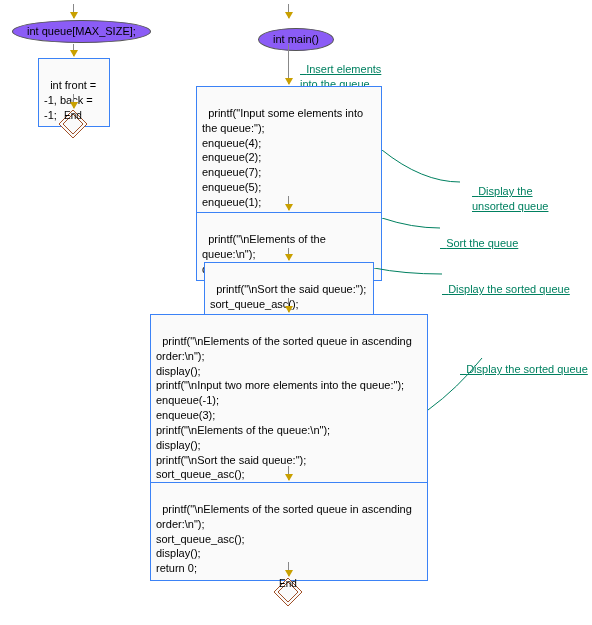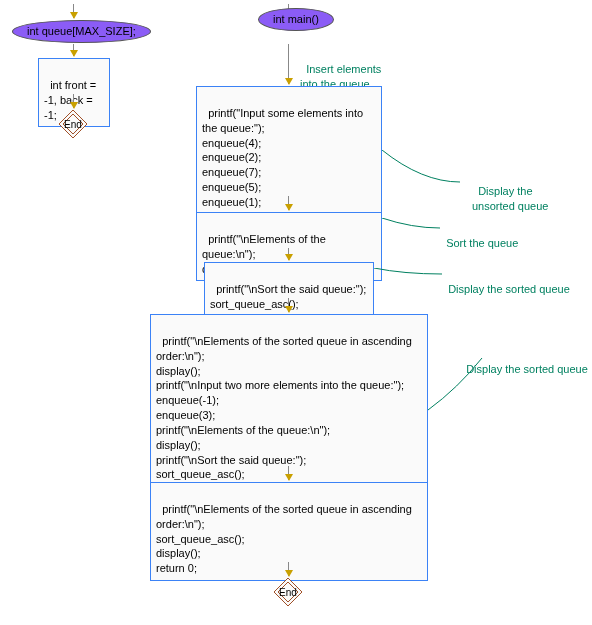--- a/index.html
+++ b/index.html
@@ -30,30 +30,30 @@
     padding: 4px 14px;
     color: #000;
     text-align: center;
     line-height: 1.2;
   }
   .end {
     position: absolute;
     width: 28px;
     height: 28px;
     display: flex;
-    align-items: center;
     justify-content: center;
     color: #000;
   }
   .end svg { position: absolute; top: 0; left: 0; }
   .annotation {
     position: absolute;
     color: #008060;
     line-height: 1.3;
     white-space: pre;
+    text-decoration: underline;
   }
   .arrow {
     position: absolute;
     width: 0;
     border-left: 1px solid #888;
   }
   .arrow::after {
     content: "";
     position: absolute;
     left: -4px;
@@ -93,21 +93,21 @@
 <div class="end" style="left:59px; top:110px;">
   <svg width="28" height="28" viewBox="0 0 28 28">
     <polygon points="14,0 28,14 14,28 0,14" fill="#fafafa" stroke="#a05028" stroke-width="1"></polygon>
     <polygon points="14,4 24,14 14,24 4,14" fill="none" stroke="#a05028" stroke-width="1"></polygon>
   </svg>
   <span class="end-text">End</span>
 </div>
 
 <div class="arrow" style="left:288px; top:4px; height:14px;"></div>
 
-<div class="terminal" style="left:258px; top:8px; min-width:60px;">
+<div class="terminal" style="left:258px; top:28px; min-width:60px;">
   <span>int main()</span>
 </div>
 
 <div class="arrow" style="left:288px; top:44px; height:40px;"></div>
 
 <div class="annotation" style="left:300px; top:48px;">
   <span>Insert elements
 into the queue</span>
 </div>
 

